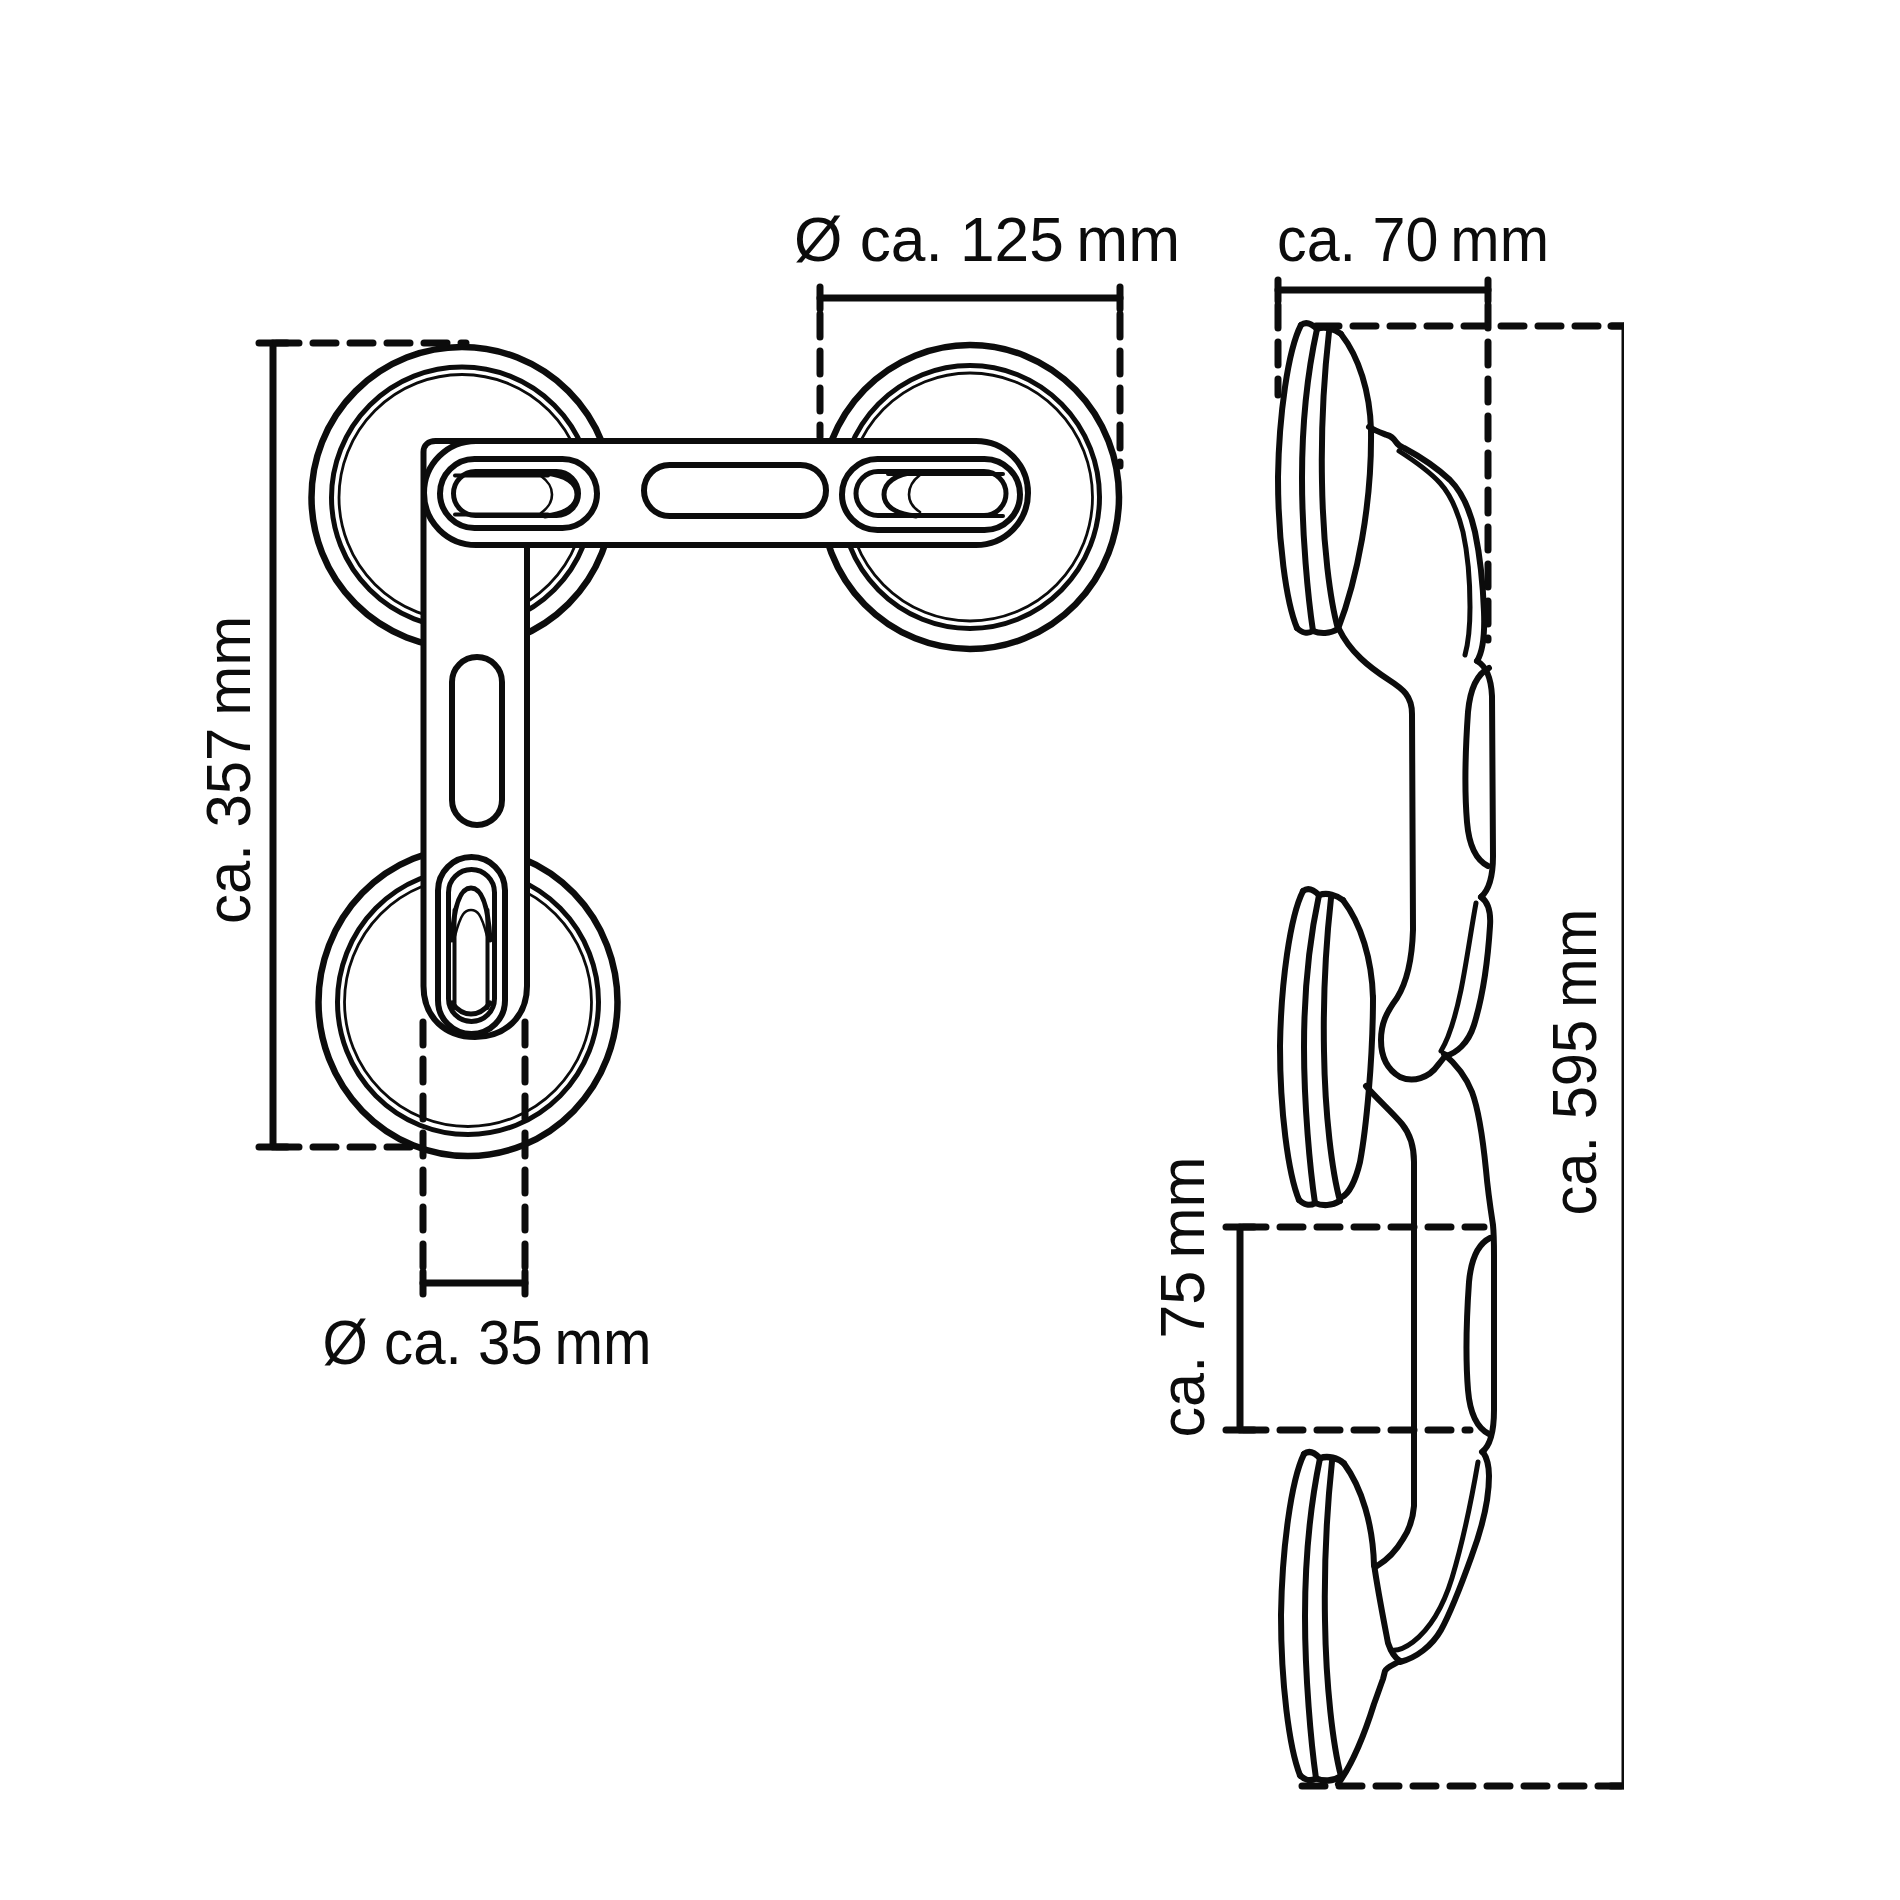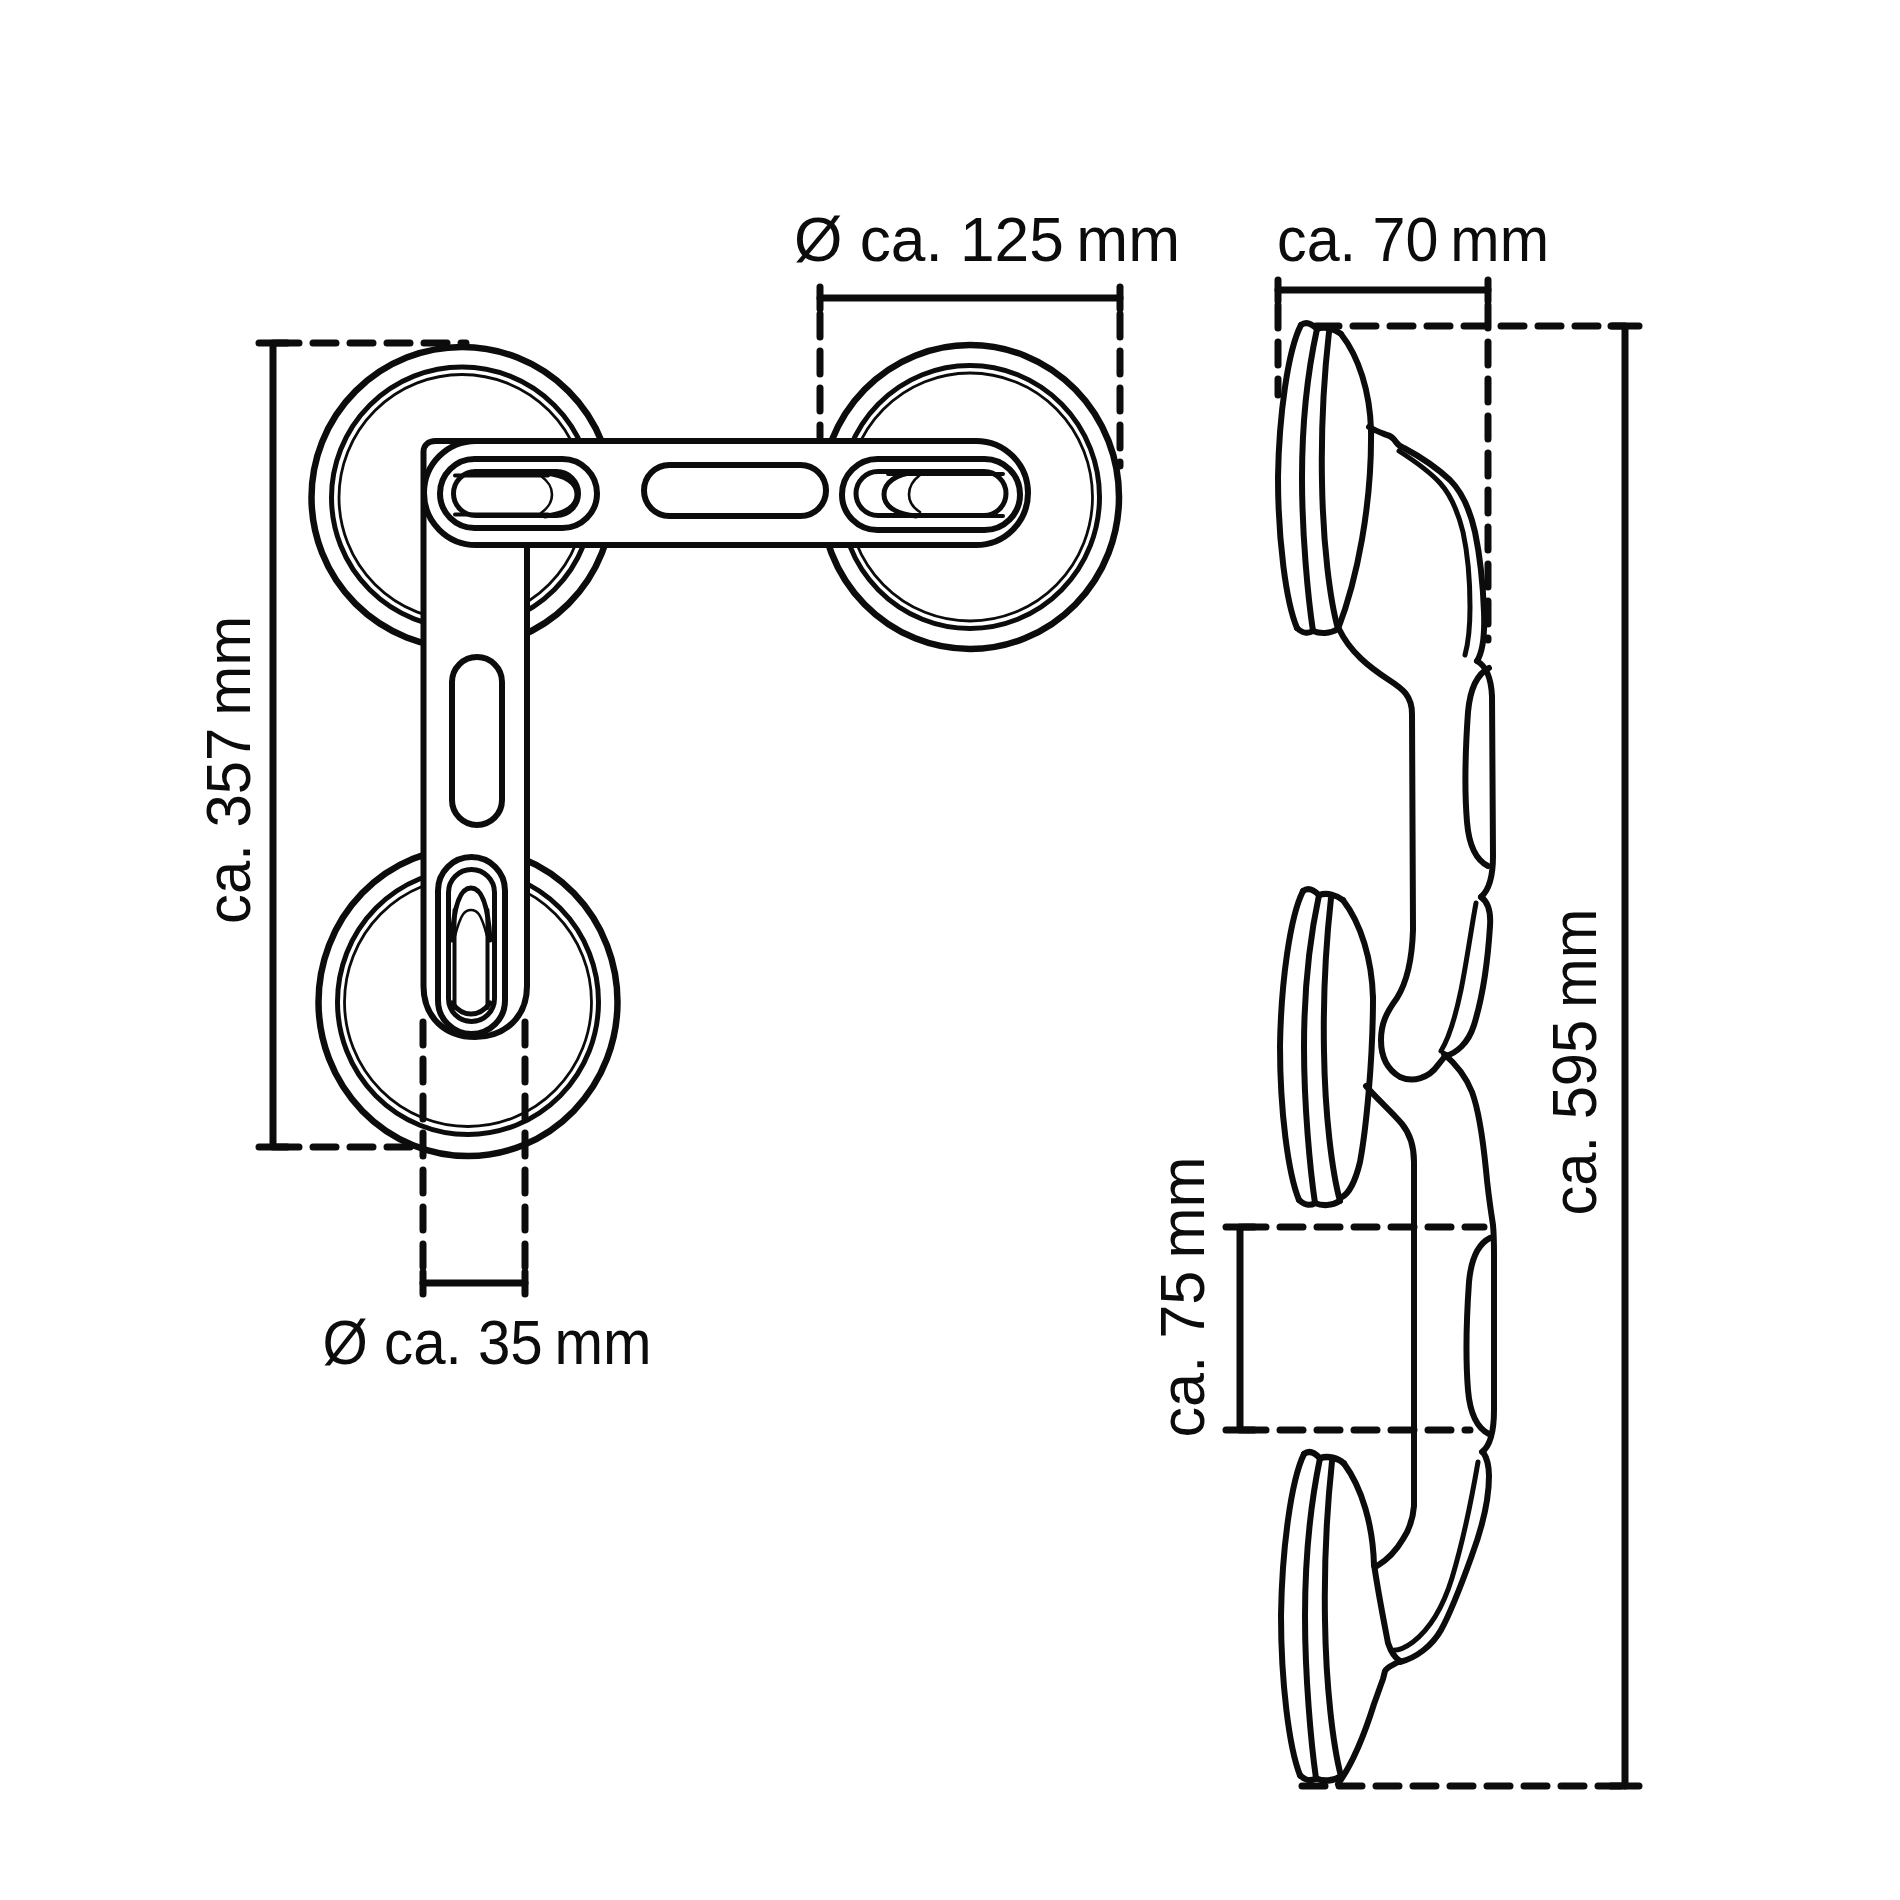--- a/index.html
+++ b/index.html
@@ -1,16 +1,16 @@
 <!DOCTYPE html>
 <html><head>
 <meta charset="utf-8">
 <style>
   html,body{margin:0;padding:0;background:#fff;}
-  #wrap{width:1900px;height:1900px;background:#fff;position:relative;overflow:hidden;}
+  #wrap{width:1624px;height:1900px;background:#fff;position:relative;overflow:hidden;}
   svg{display:block;}
   text{font-family:"Liberation Sans", sans-serif;fill:#0c0c0c;}
 </style>
 </head>
 <body>
 <div id="wrap">
 <svg width="1900" height="1900" viewBox="0 0 1900 1900" fill="none" stroke-linecap="round" stroke-linejoin="round">
   <rect x="0" y="0" width="1900" height="1900" fill="#fff" stroke="none"></rect>
 
   <g id="circles" stroke="#0c0c0c">

